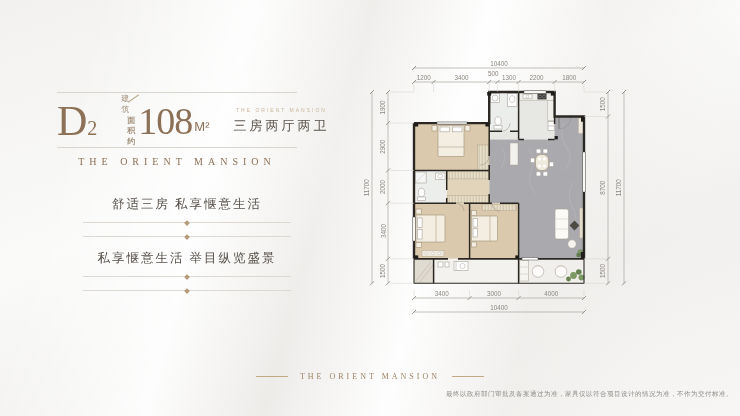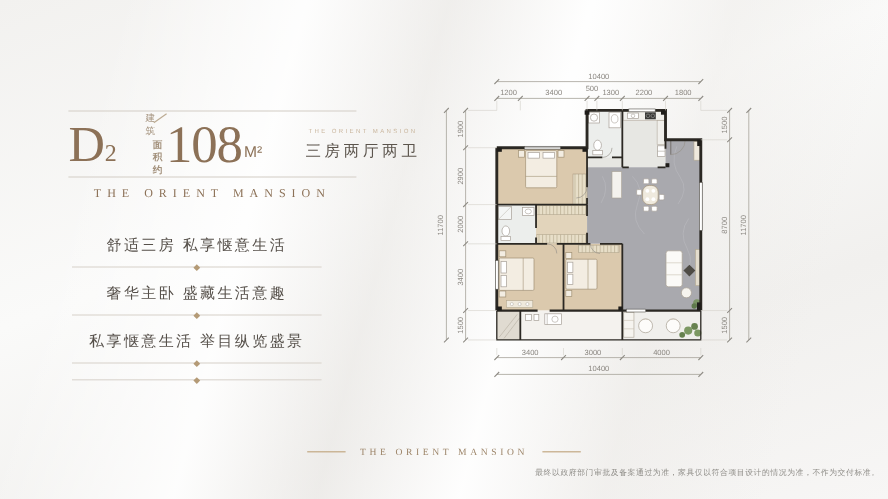--- a/index.html
+++ b/index.html
@@ -14,28 +14,28 @@
   }
   .rule{position:absolute;left:57px;width:240px;height:1px;background:#d9d4cd;}
   .rule.top{top:92px;} .rule.bottom{top:147px;}
   .hdr{position:absolute;left:57px;top:96px;width:244px;height:50px;display:flex;align-items:center;}
   .unit-code{font-family:"Liberation Serif","DejaVu Serif",serif;color:#8c7157;font-size:42px;line-height:1;letter-spacing:0;}
   .unit-code .sub{font-size:20px;}
   .vdiv{width:1px;height:34px;background:#d2ccc3;margin:0 11px 0 13px;}
   .area-label{position:relative;font-size:8px;color:#a3917c;line-height:1.35;letter-spacing:1px;margin-right:2px;}
   .area-label .l2{display:block;padding-left:6px;font-weight:bold;}
   .area-diag{position:absolute;right:-4px;top:4px;width:13px;height:1px;background:#bcab93;transform:rotate(-35deg);}
-  .area-value{font-family:"Liberation Serif","DejaVu Serif",serif;color:#8c7157;font-size:44px;line-height:1;letter-spacing:-1px;}
+  .area-value{font-family:"Liberation Serif","DejaVu Serif",serif;color:#8c7157;font-size:38px;line-height:1;letter-spacing:-1px;}
   .area-unit{color:#8c7157;font-size:13px;align-self:center;margin:10px 0 0 2px;}
-  .badge{display:flex;flex-direction:column;align-items:center;margin-left:12px;}
+  .badge{display:flex;flex-direction:column;align-items:center;margin-left:0;}
   .badge-cap{font-size:5px;letter-spacing:2px;color:#c9b59c;white-space:nowrap;margin-bottom:4px;}
   .badge-txt{font-size:13px;letter-spacing:3px;color:#5c554d;white-space:nowrap;}
   .brand-title{position:absolute;left:47px;top:156px;width:260px;text-align:center;
     font-family:"Liberation Serif","DejaVu Serif",serif;font-size:10px;letter-spacing:5px;color:#8c7157;}
-  .points{position:absolute;left:54px;top:196px;width:220px;}
+  .points{position:absolute;left:77px;top:196px;width:220px;font-family:Liberation Serif, serif;}
   .pt-text{margin:0 0 9px 0;text-align:center;font-size:12.5px;letter-spacing:2px;color:#56504a;}
   .pt-div{position:relative;height:1px;background:#ddd8d1;margin:0 6px 13px 6px;}
   .pt-div::after{content:'';position:absolute;left:50%;top:-1.5px;width:3.5px;height:3.5px;
     background:#b49a76;transform:translateX(-50%) rotate(45deg);}
   .plan{position:absolute;left:352px;top:52px;}
   .footer-brand{position:absolute;left:0;top:372px;width:740px;display:flex;align-items:center;justify-content:center;}
   .fb-line{width:32px;height:1px;background:#c3a883;margin:0 12px;}
   .fb-text{font-size:8px;letter-spacing:3px;color:#9c8468;font-family:"Liberation Serif","DejaVu Serif",serif;}
   .disclaimer{position:absolute;right:7px;top:390px;font-size:6.5px;color:#8f8d88;letter-spacing:.5px;}
   
@@ -75,21 +75,20 @@
       <div class="badge-txt">三房两厅两卫</div>
     </div>
   </div>
 
   <div class="rule bottom"></div>
   <div class="brand-title">THE ORIENT MANSION</div>
 
   <div class="points">
     <p class="pt-text">舒适三房 私享惬意生活</p>
     <div class="pt-div"></div>
-    <p class="pt-text">奢华主卧 盛藏生活意趣</p>
     <div class="pt-div"></div>
     <p class="pt-text">私享惬意生活 举目纵览盛景</p>
     <div class="pt-div"></div>
     <div class="pt-div"></div>
   </div>
 
   <svg class="plan" width="296" height="276" viewBox="0 0 296 276">
     <defs>
       <pattern id="hatch" width="3" height="3" patternUnits="userSpaceOnUse" patternTransform="rotate(0)">
         <rect width="3" height="3" fill="#e8dfc9"></rect>

